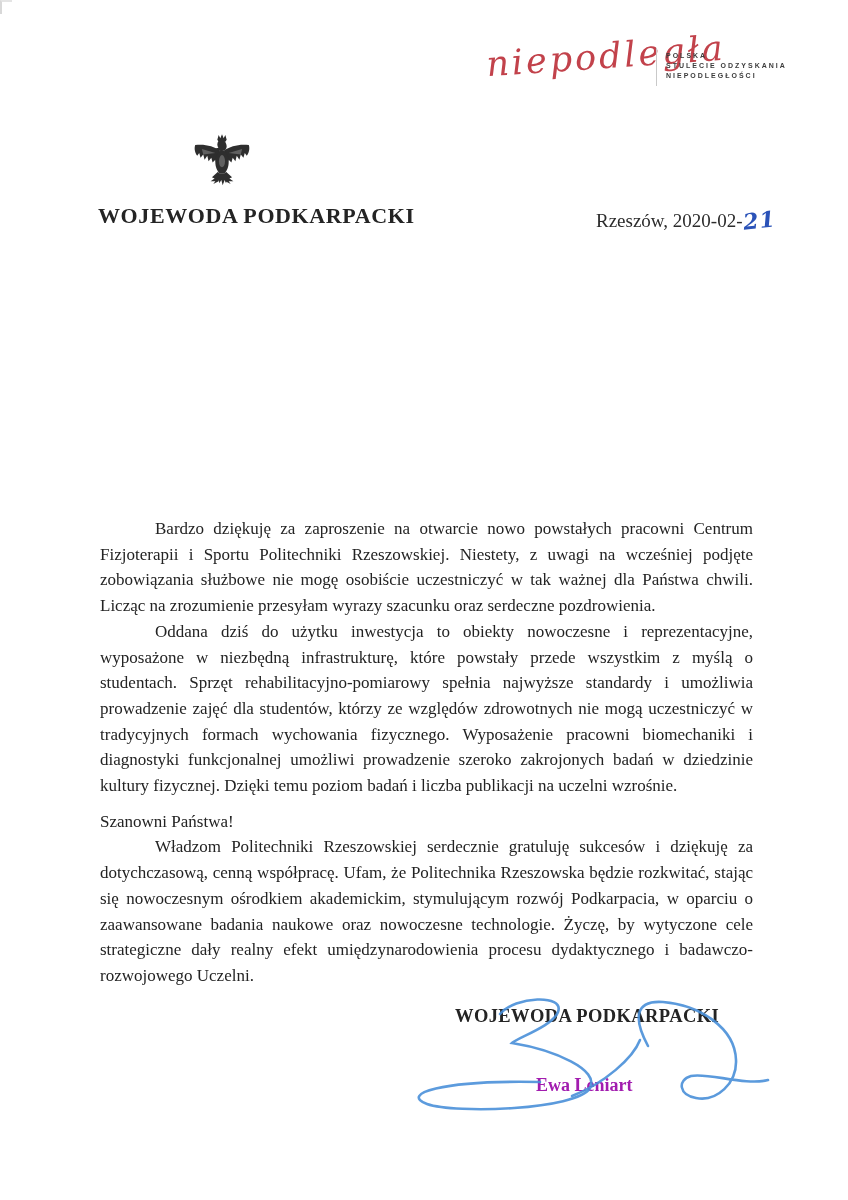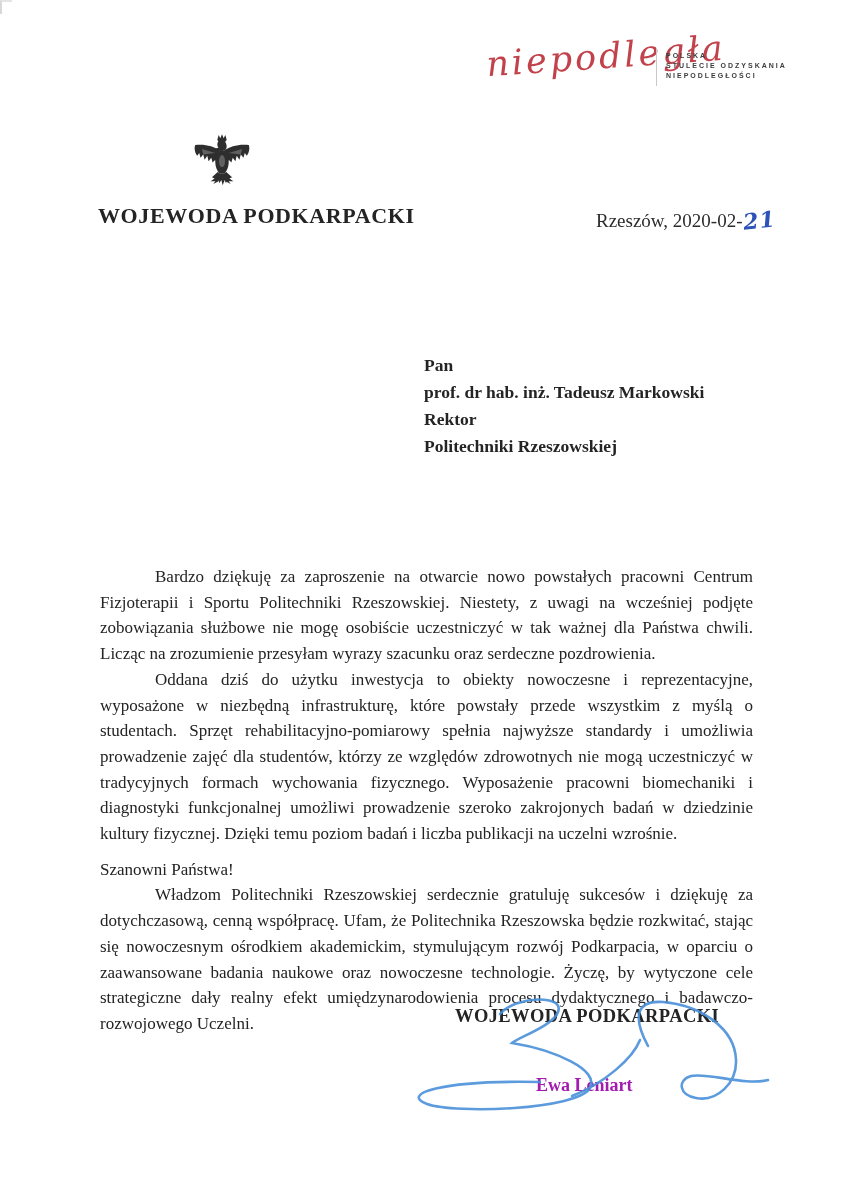--- a/index.html
+++ b/index.html
@@ -35,21 +35,21 @@
   .ink-day {
     display:inline-block; color:#2a52b8; font-style:italic; font-weight:bold;
     font-size:22px; transform:rotate(-6deg) translateY(1px); letter-spacing:1px;
     font-family:"DejaVu Serif", serif;
   }
   
   .recipient { position:absolute; left:424px; top:352px; font-size:17.5px; font-weight:bold; line-height:27px; color:#242424; }
   
   .body-text {
     position:absolute; left:100px; top:516px; width:653px;
-    font-size:17px; line-height:25.7px; text-align:justify; color:#232323;margin-top:48px;
+    font-size:17px; line-height:25.7px; text-align:justify; color:#232323;
   }
   .body-text p { margin:0; text-indent:55px; }
   .body-text p.salutation { text-indent:0; margin-top:10px; }
   
   .closing-title {
     position:absolute; left:455px; top:1006px; font-size:18.5px; font-weight:bold;
     letter-spacing:0.4px; color:#242424; white-space:nowrap;
   }
   .closing-name {
     position:absolute; left:536px; top:1075px; font-size:18px; font-weight:bold; color:#a21caf; white-space:nowrap;
@@ -98,26 +98,20 @@
       <path d="M80 24 l-20 6 18 2 Z"></path>
     </g>
   </svg>
 
   <div class="header-title">WOJEWODA PODKARPACKI</div>
 
   <div class="date-line">
     <span>Rzeszów, 2020-02-</span><span class="ink-day">21</span>
   </div>
 
-  <div class="recipient">
-    <div>Pan</div>
-    <div>prof. dr hab. inż. Tadeusz Markowski</div>
-    <div>Rektor</div>
-    <div>Politechniki Rzeszowskiej</div>
-  </div>
 
   <div class="body-text">
     <p>Bardzo dziękuję za zaproszenie na otwarcie nowo powstałych pracowni Centrum Fizjoterapii i Sportu Politechniki Rzeszowskiej. Niestety, z uwagi na wcześniej podjęte zobowiązania służbowe nie mogę osobiście uczestniczyć w tak ważnej dla Państwa chwili. Licząc na zrozumienie przesyłam wyrazy szacunku oraz serdeczne pozdrowienia.</p>
     <p>Oddana dziś do użytku inwestycja to obiekty nowoczesne i reprezentacyjne, wyposażone w niezbędną infrastrukturę, które powstały przede wszystkim z myślą o studentach. Sprzęt rehabilitacyjno-pomiarowy spełnia najwyższe standardy i umożliwia prowadzenie zajęć dla studentów, którzy ze względów zdrowotnych nie mogą uczestniczyć w tradycyjnych formach wychowania fizycznego. Wyposażenie pracowni biomechaniki i diagnostyki funkcjonalnej umożliwi prowadzenie szeroko zakrojonych badań w dziedzinie kultury fizycznej. Dzięki temu poziom badań i liczba publikacji na uczelni wzrośnie.</p>
     <p class="salutation">Szanowni Państwa!</p>
     <p>Władzom Politechniki Rzeszowskiej serdecznie gratuluję sukcesów i dziękuję za dotychczasową, cenną współpracę. Ufam, że Politechnika Rzeszowska będzie rozkwitać, stając się nowoczesnym ośrodkiem akademickim, stymulującym rozwój Podkarpacia, w oparciu o zaawansowane badania naukowe oraz nowoczesne technologie. Życzę, by wytyczone cele strategiczne dały realny efekt umiędzynarodowienia procesu dydaktycznego i badawczo-rozwojowego Uczelni.</p>
   </div>
 
   <div class="closing-title">WOJEWODA PODKARPACKI</div>
   <div class="closing-name">Ewa Leniart</div>

